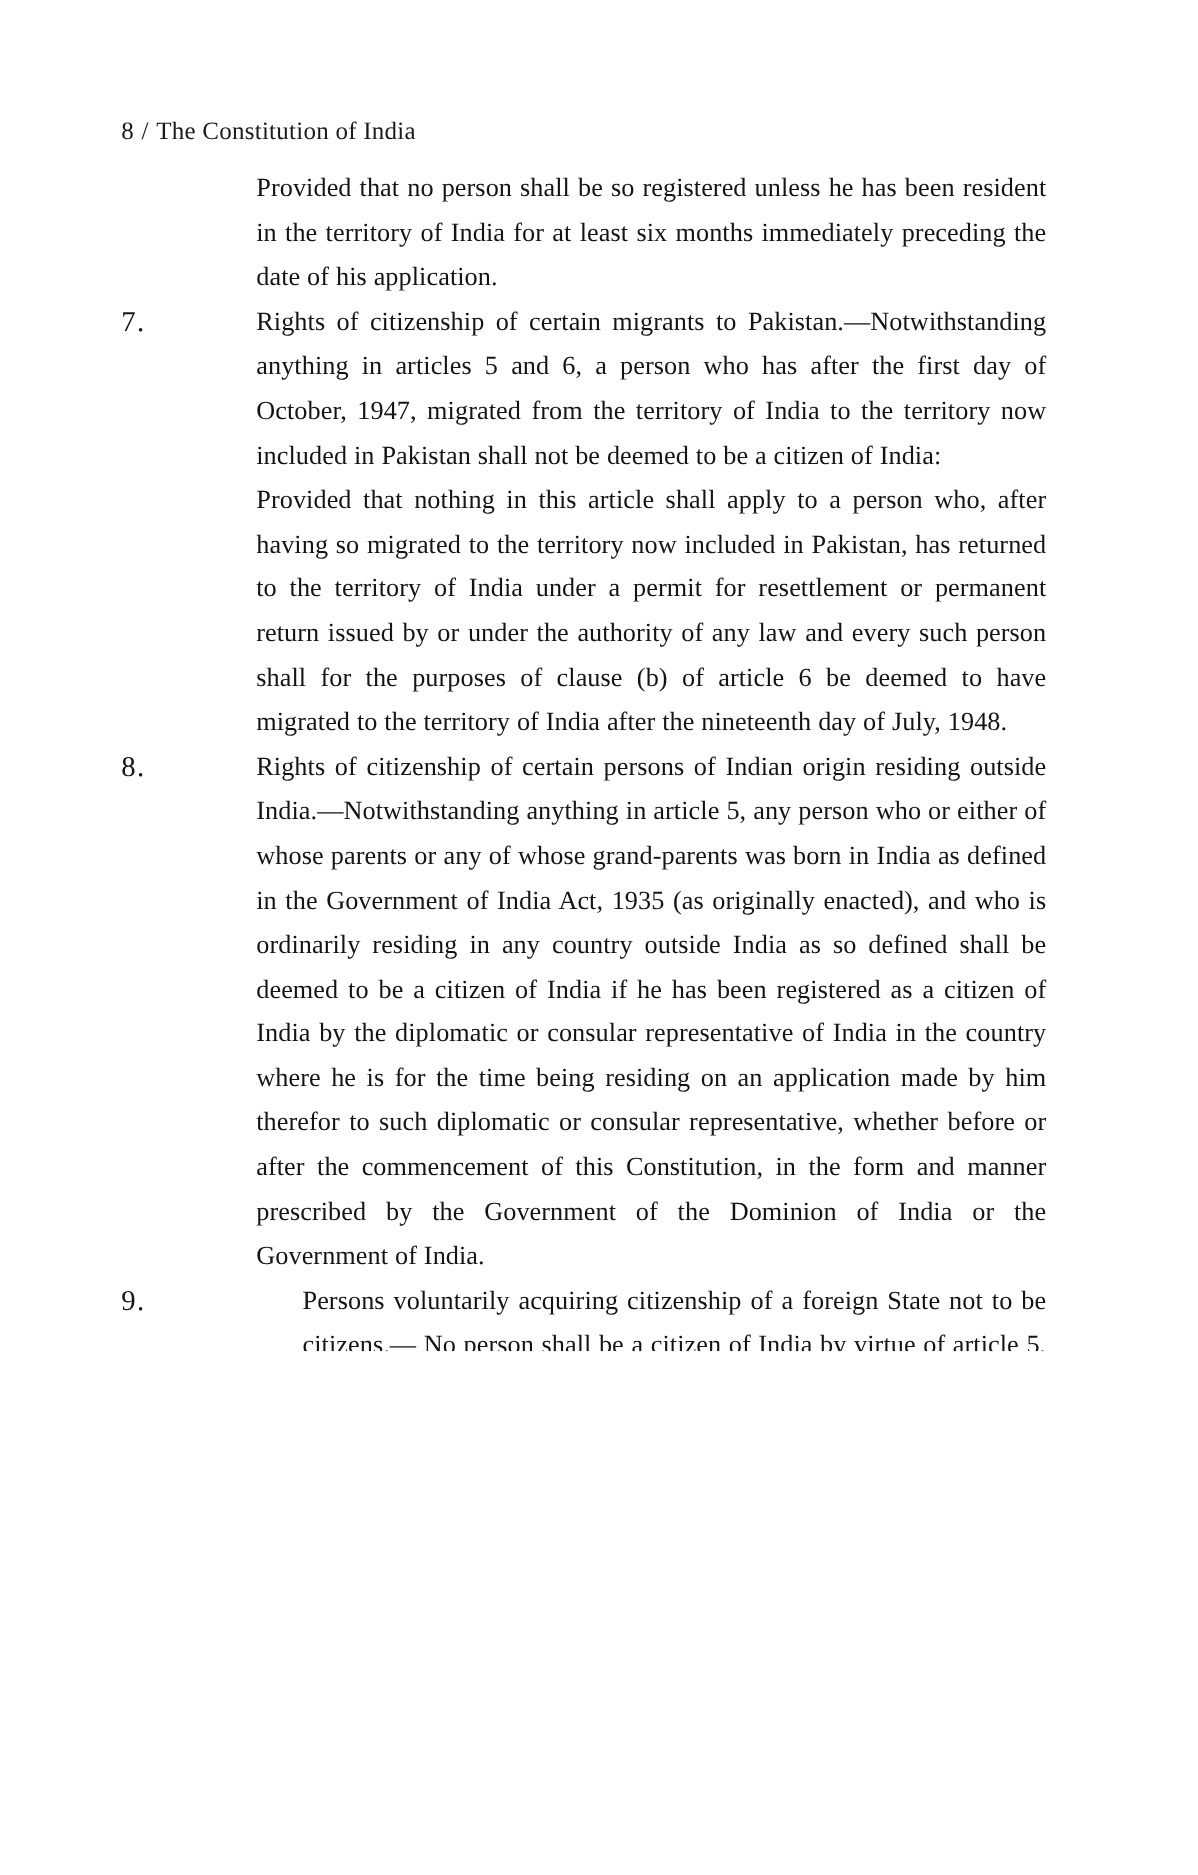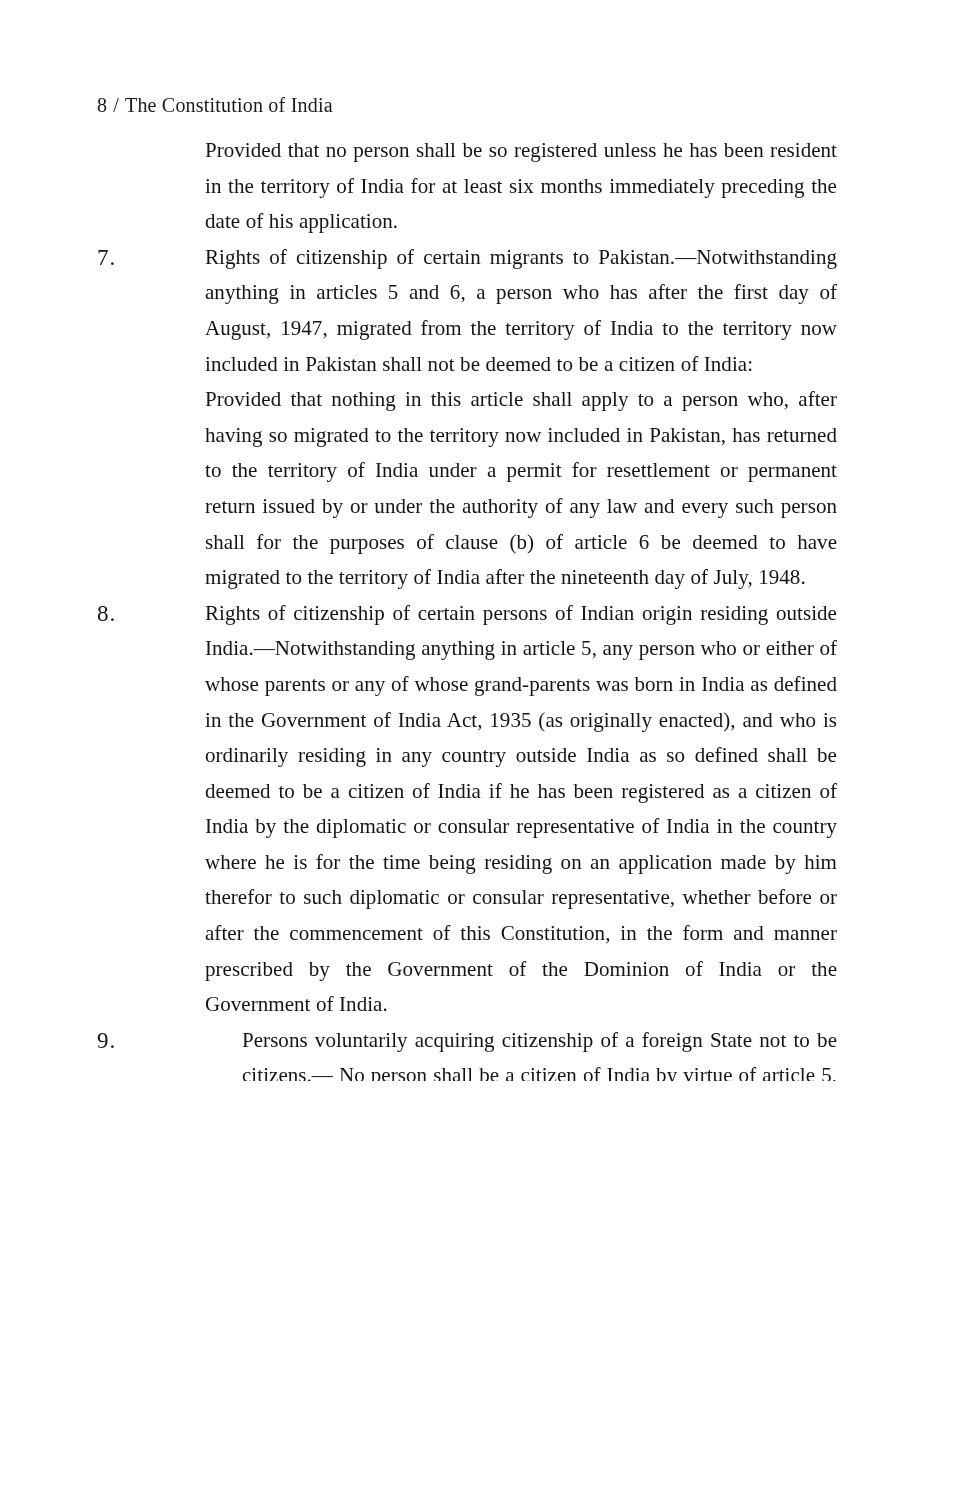--- a/index.html
+++ b/index.html
@@ -97,21 +97,21 @@
 
     <div class="article">
       <div class="article-body">
         <p class="para last-flush">Provided that no person shall be so registered unless he has been resident in the territory of India for at least six months immediately preceding the date of his application.</p>
       </div>
     </div>
 
     <div class="article">
       <div class="article-number">7.</div>
       <div class="article-body">
-        <p class="para"><span class="marginal-note">Rights of citizenship of certain migrants to Pakistan.</span><span class="marginal-note">—</span><span>Notwithstanding anything in articles 5 and 6, a person who has after the first day of August, 1947, migrated from the territory of India to the territory now included in Pakistan shall not be deemed to be a citizen of India:</span></p>
+        <p class="para"><span class="marginal-note">Rights of citizenship of certain migrants to Pakistan.</span><span class="marginal-note">—</span><span>Notwithstanding anything in articles 5 and 6, a person who has after the first day of October, 1947, migrated from the territory of India to the territory now included in Pakistan shall not be deemed to be a citizen of India:</span></p>
         <p class="para last-flush">Provided that nothing in this article shall apply to a person who, after having so migrated to the territory now included in Pakistan, has returned to the territory of India under a permit for resettlement or permanent return issued by or under the authority of any law and every such person shall for the purposes of clause (b) of article 6 be deemed to have migrated to the territory of India after the nineteenth day of July, 1948.</p>
       </div>
     </div>
 
     <div class="article">
       <div class="article-number">8.</div>
       <div class="article-body">
         <p class="para last-flush"><span class="marginal-note">Rights of citizenship of certain persons of Indian origin residing outside India.</span><span class="marginal-note">—</span><span>Notwithstanding anything in article 5, any person who or either of whose parents or any of whose grand-parents was born in India as defined in the Government of India Act, 1935 (as originally enacted), and who is ordinarily residing in any country outside India as so defined shall be deemed to be a citizen of India if he has been registered as a citizen of India by the diplomatic or consular representative of India in the country where he is for the time being residing on an application made by him therefor to such diplomatic or consular representative, whether before or after the commencement of this Constitution, in the form and manner prescribed by the Government of the Dominion of India or the Government of India.</span></p>
       </div>
     </div>

